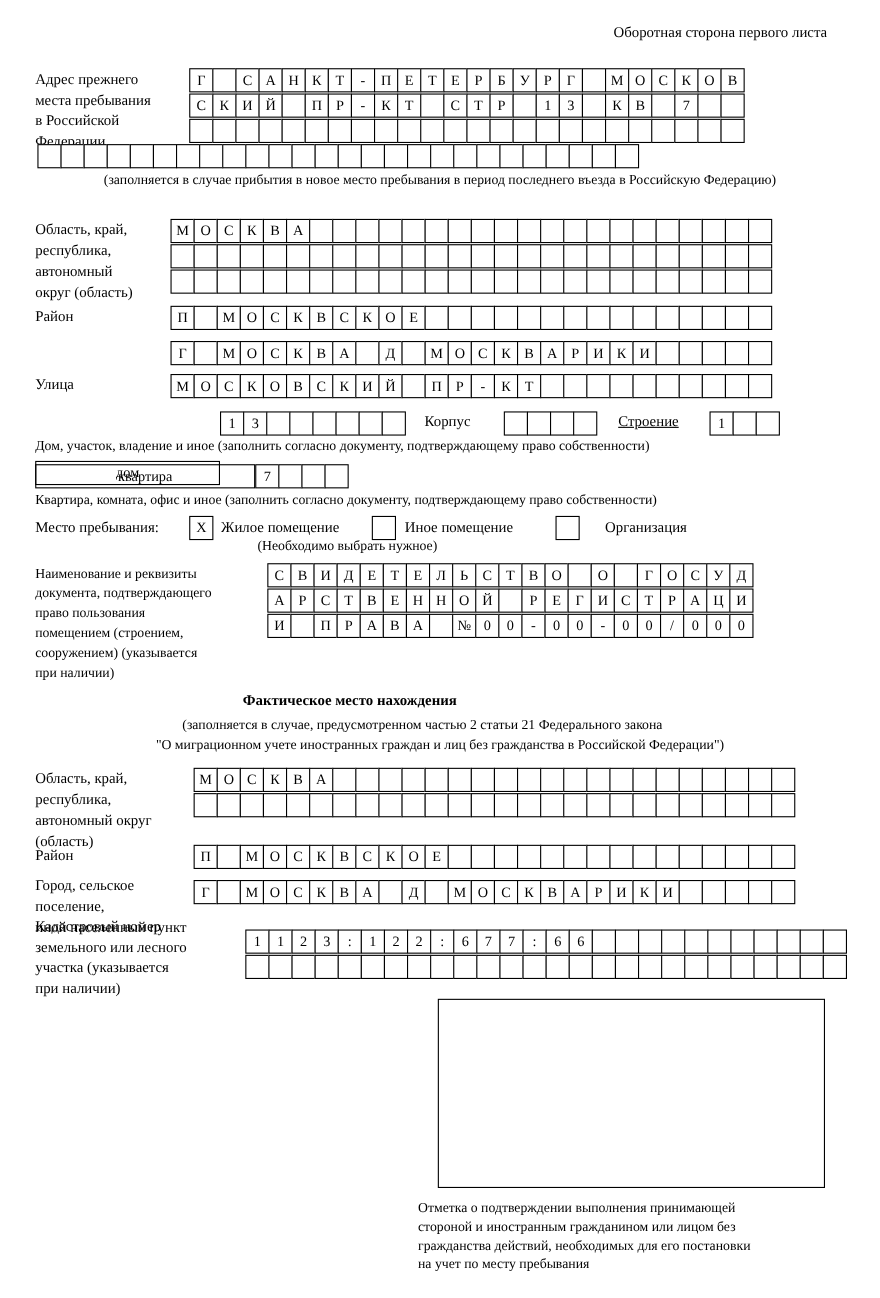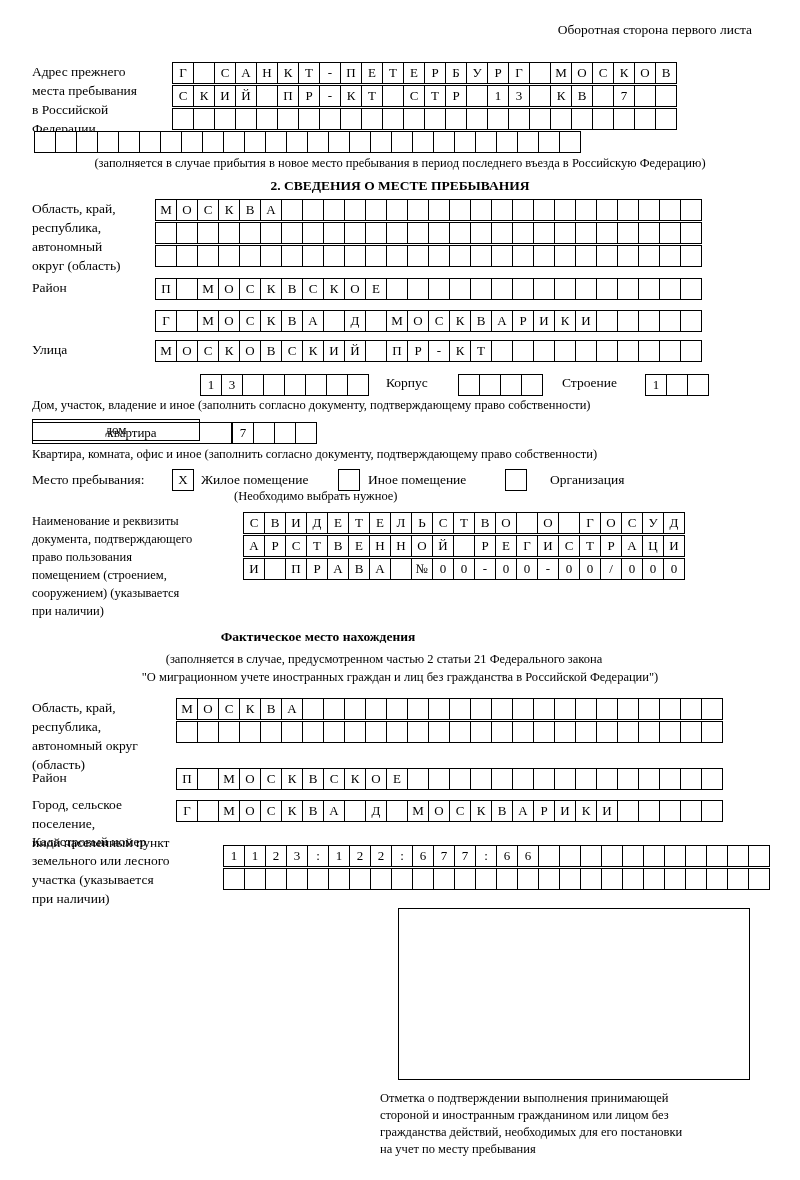--- a/index.html
+++ b/index.html
@@ -206,21 +206,20 @@
       <div class="cell"></div>
       <div class="cell"></div>
       <div class="cell"></div>
       <div class="cell"></div>
       <div class="cell"></div>
       <div class="cell"></div>
     </div>
 
   <div class="abs note" style="left:0; top:156px; width:800px;">(заполняется в случае прибытия в новое место пребывания в период последнего въезда в Российскую Федерацию)</div>
 
-  <div class="abs section-title" style="left:0; top:178px; width:800px;">2. СВЕДЕНИЯ О МЕСТЕ ПРЕБЫВАНИЯ</div>
 
   <div class="abs lbl" style="left:32px; top:199px; width:145px;">
     <div>Область, край,</div>
     <div>республика,</div>
     <div>автономный</div>
     <div>округ (область)</div>
   </div>
   <div class="abs cells" id="s2-region-0" style="left:155px; top:199px;">
       <div class="cell">М</div>
       <div class="cell">О</div>
@@ -406,21 +405,21 @@
       <div class="cell"></div>
       <div class="cell"></div>
     </div>
   <div class="abs lbl" style="left:386px; top:373px;">Корпус</div>
   <div class="abs cells" id="s2-korpus" style="left:458px; top:374px;">
       <div class="cell"></div>
       <div class="cell"></div>
       <div class="cell"></div>
       <div class="cell"></div>
     </div>
-  <div class="abs lbl" style="left:562px; top:373px;">Строение</div>
+  <div class="abs lbl" style="left:562px; top:373px;text-decoration:underline;">Строение</div>
   <div class="abs cells" id="s2-stroenie" style="left:645px; top:374px;">
       <div class="cell">1</div>
       <div class="cell"></div>
       <div class="cell"></div>
     </div>
   <div class="abs lbl-sm" style="left:32px; top:398px;">Дом, участок, владение и иное (заполнить согласно документу, подтверждающему право собственности)</div>
 
   <div class="abs wide-box" style="left:32px; top:422px; width:200px;">квартира</div>
   <div class="abs cells" id="s2-flat" style="left:232px; top:422px;">
       <div class="cell">7</div>

